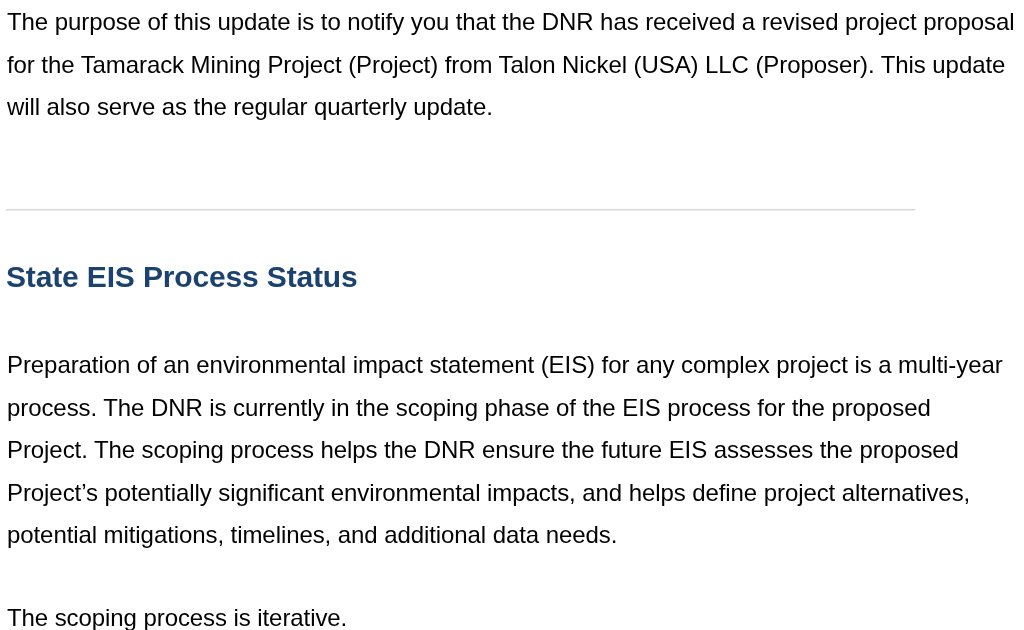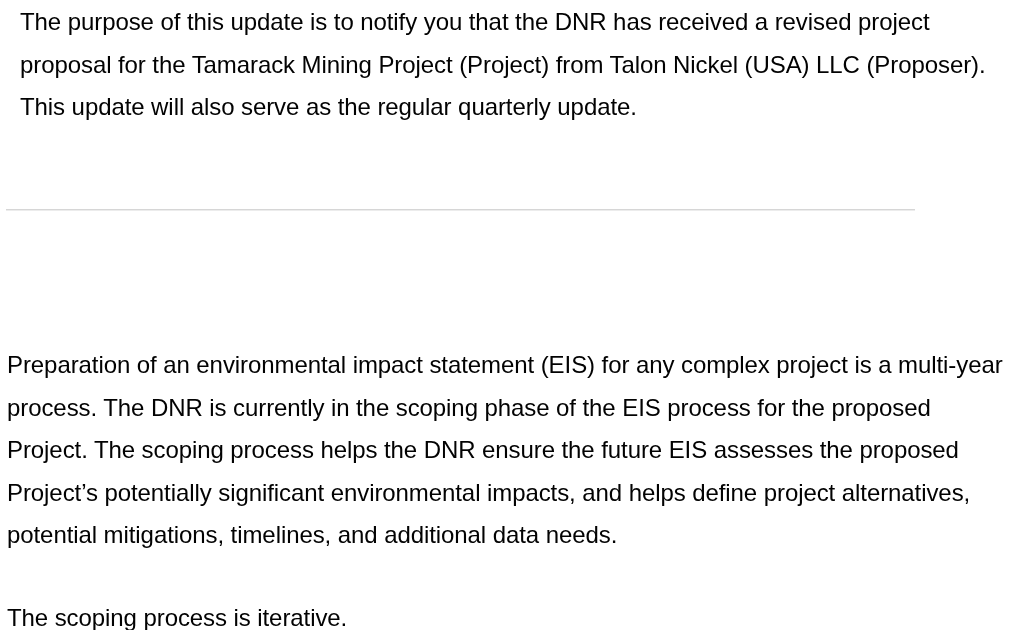--- a/index.html
+++ b/index.html
@@ -14,21 +14,21 @@
     font-family: "Liberation Sans", sans-serif;
     -webkit-font-smoothing: antialiased;
   }
 
   .page {
     position: relative;
     width: 1024px;
     height: 630px;
     background: #ffffff;
     box-sizing: border-box;
-    padding: 0 8px 0 20px;
+    padding: 0 8px 0 7px;
   }
 
   .body-text {
     font-family: "Liberation Sans", sans-serif;
     font-size: 24px;
     line-height: 42.6px;
     color: #020202;
     letter-spacing: -0.08px;
     margin: 0;
     text-align: left;
@@ -81,18 +81,19 @@
 </style>
 </head>
 <body>
 
 <div class="page">
 
   <p class="body-text intro-paragraph">The purpose of this update is to notify you that the DNR has received a revised project proposal for the Tamarack Mining Project (Project) from Talon Nickel (USA) LLC (Proposer). This update will also serve as the regular quarterly update.</p>
 
   <hr class="section-divider">
 
+  <h2 class="section-heading">State EIS Process Status</h2>
 
   <p class="body-text eis-paragraph">Preparation of an environmental impact statement (EIS) for any complex project is a multi-year process. The DNR is currently in the scoping phase of the EIS process for the proposed Project. The scoping process helps the DNR ensure the future EIS assesses the proposed Project’s potentially significant environmental impacts, and helps define project alternatives, potential mitigations, timelines, and additional data needs.</p>
 
   <p class="body-text iterative-paragraph">The scoping process is iterative.</p>
 
 </div>
 
 </body></html>

